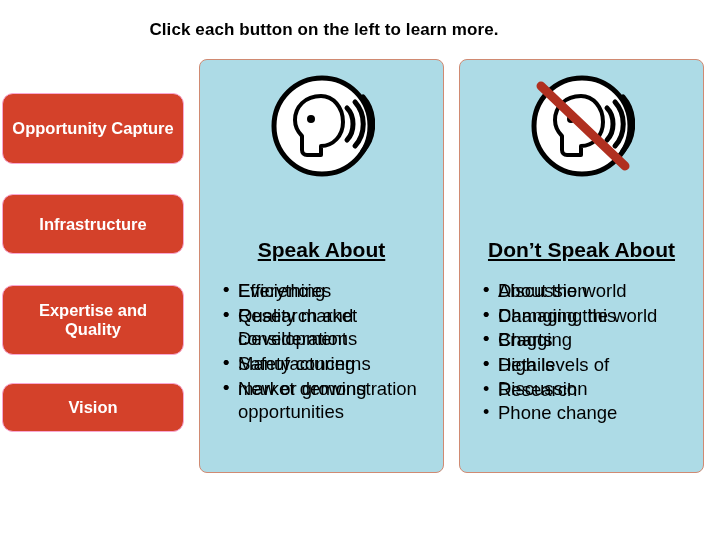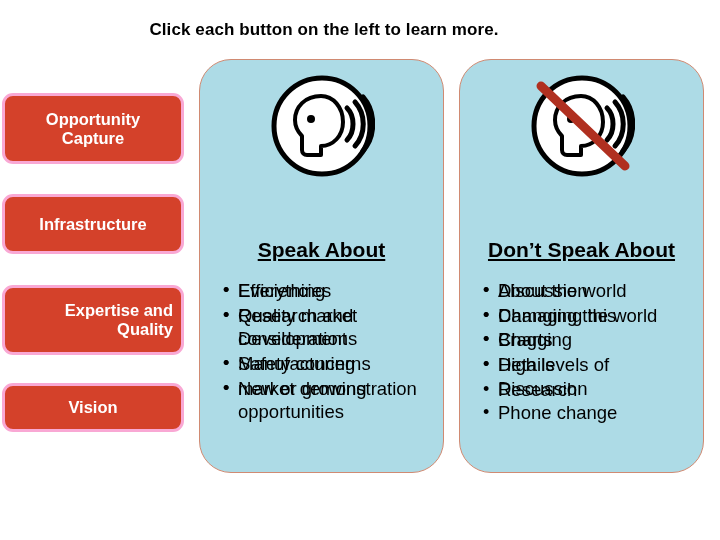--- a/index.html
+++ b/index.html
@@ -33,47 +33,47 @@
     color: #000000;
     letter-spacing: 0.1px;
   }
 
   
   .btn {
     position: absolute;
     left: 2px;
     width: 182px;
     background: #d4412a;
-    border: 3px solid #f9a8d4;
+    border: 1px solid #f9a8d4;
     border-radius: 11px;
     color: #ffffff;
     font-size: 16.5px;
     font-weight: bold;
     display: flex;
     align-items: center;
     justify-content: center;
     text-align: center;
     line-height: 1.15;
     box-sizing: border-box;
     padding: 4px 8px;
   }
   .btn-0 { top: 93px;  height: 71px; }
   .btn-1 { top: 194px; height: 60px; }
-  .btn-2 { top: 285px; height: 70px; text-align: right; }
+  .btn-2 { top: 285px; height: 70px; }
   .btn-3 { top: 383px; height: 49px; }
 
   
   .panel {
     position: absolute;
     top: 59px;
     width: 245px;
     height: 414px;
     background: #addbe6;
     border: 1px solid #d08a72;
-    border-radius: 32px;
+    border-radius: 8px;
     box-sizing: border-box;
   }
   .panel-left  { left: 199px; }
   .panel-right { left: 459px; padding-left: 32px; }
 
   .icon-wrap {
     position: absolute;
     top: 14px;
     left: 50%;
     transform: translateX(-50%);

